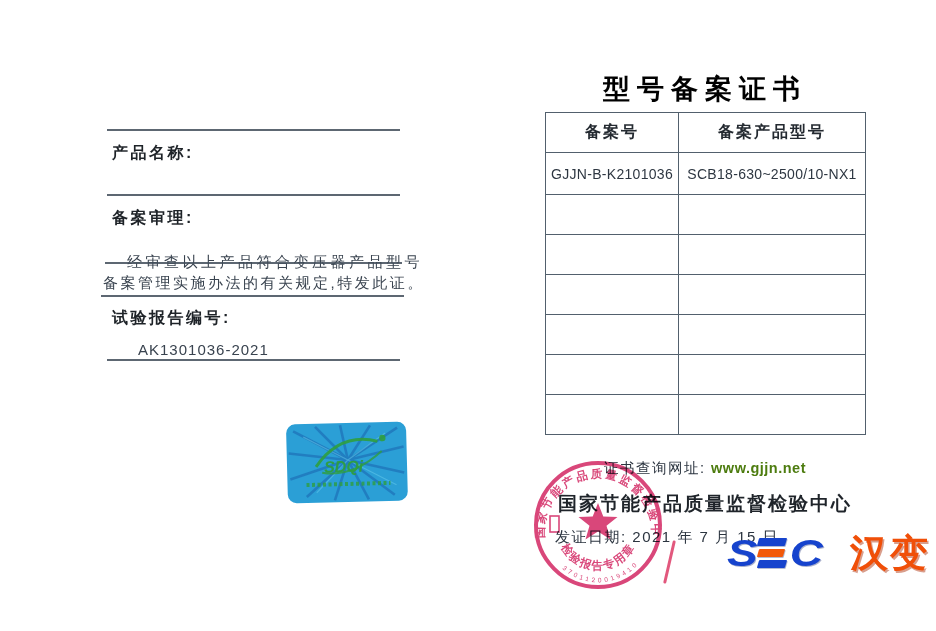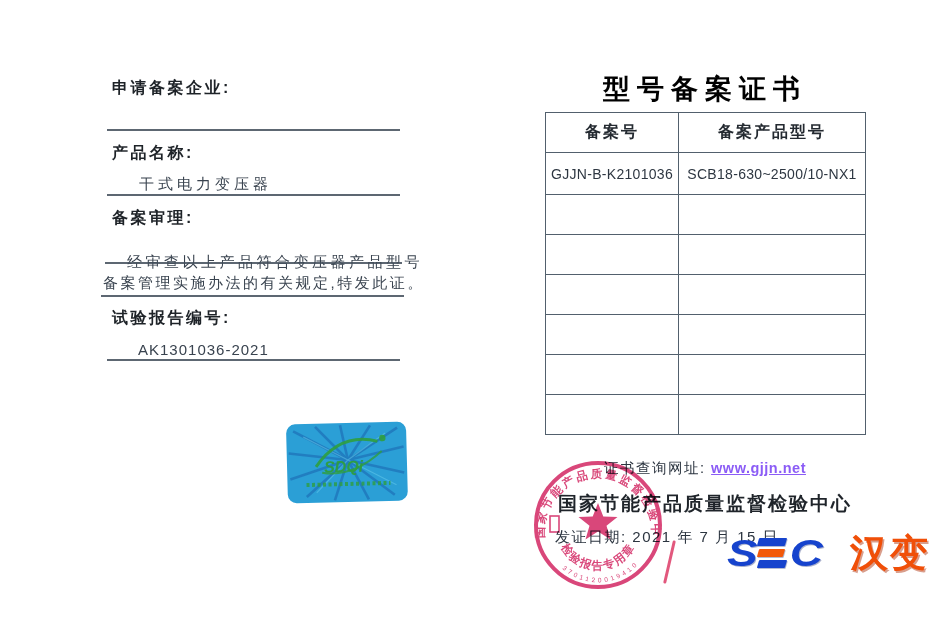--- a/index.html
+++ b/index.html
@@ -40,21 +40,21 @@
   table.filing col.c2 { width:187px; }
   table.filing tr.hdr   { height:40px; }
   table.filing tr.data  { height:42px; }
   table.filing tr.blank { height:40px; }
   table.filing th { font-size:16px; font-weight:bold; color:#242a31; letter-spacing:2px; }
   table.filing td { font-size:14px; color:#2e3742; letter-spacing:.3px; }
   .query-line {
     position:absolute; left:545px; top:459px; width:320px; text-align:center;
     font-size:14.5px; color:#2c3540; letter-spacing:1.5px; white-space:nowrap;
   }
-  .query-line .url { text-decoration:underline; letter-spacing:.5px; font-weight:600; color:#8b5cf6; }
+  .query-line .url { letter-spacing:.5px; font-weight:600; color:#4d7c0f; }
   .center-name {
     position:absolute; left:545px; top:491px; width:320px; text-align:center;
     font-size:19px; font-weight:bold; color:#1f242a; letter-spacing:2px; white-space:nowrap;
   }
   .date-line {
     position:absolute; left:555px; top:528px; width:330px; text-align:left;
     font-size:15px; color:#2c3540; letter-spacing:1.5px; white-space:nowrap;
   }
   
   .stamp { position:absolute; left:530px; top:457px; mix-blend-mode:multiply; opacity:.9; }
@@ -79,25 +79,23 @@
   .han-cjk {
     font-size:38px; font-weight:bold; color:#f04f08; margin-left:29px; line-height:40px;
     letter-spacing:2px; text-shadow:1.5px 1.5px 0 rgba(170,40,0,.45); white-space:nowrap;
   }
 </style>
 </head>
 <body>
 
 <div class="canvas">
 
-  <div class="fld-label" style="left:112px; top:78px;">申请备案企业:</div>
   <div class="uline" style="left:107px; top:129px; width:293px;"></div>
 
   <div class="fld-label" style="left:112px; top:143px;">产品名称:</div>
-  <div class="fld-value" style="left:139px; top:175px;">干式电力变压器</div>
   <div class="uline" style="left:107px; top:194px; width:293px;"></div>
 
   <div class="fld-label" style="left:112px; top:208px;">备案审理:</div>
   <div class="fld-value" style="left:127px; top:241px; letter-spacing:3.5px;margin-top:12px;">经审查以上产品符合变压器产品型号</div>
   <div class="uline" style="left:105px; top:262px; width:297px;"></div>
   <div class="fld-value" style="left:103px; top:274px; letter-spacing:2.5px;">备案管理实施办法的有关规定,特发此证。</div>
   <div class="uline" style="left:101px; top:295px; width:303px;"></div>
 
   <div class="fld-label" style="left:112px; top:308px;">试验报告编号:</div>
   <div class="fld-value" style="left:138px; top:341px; letter-spacing:1px;">AK1301036-2021</div>

